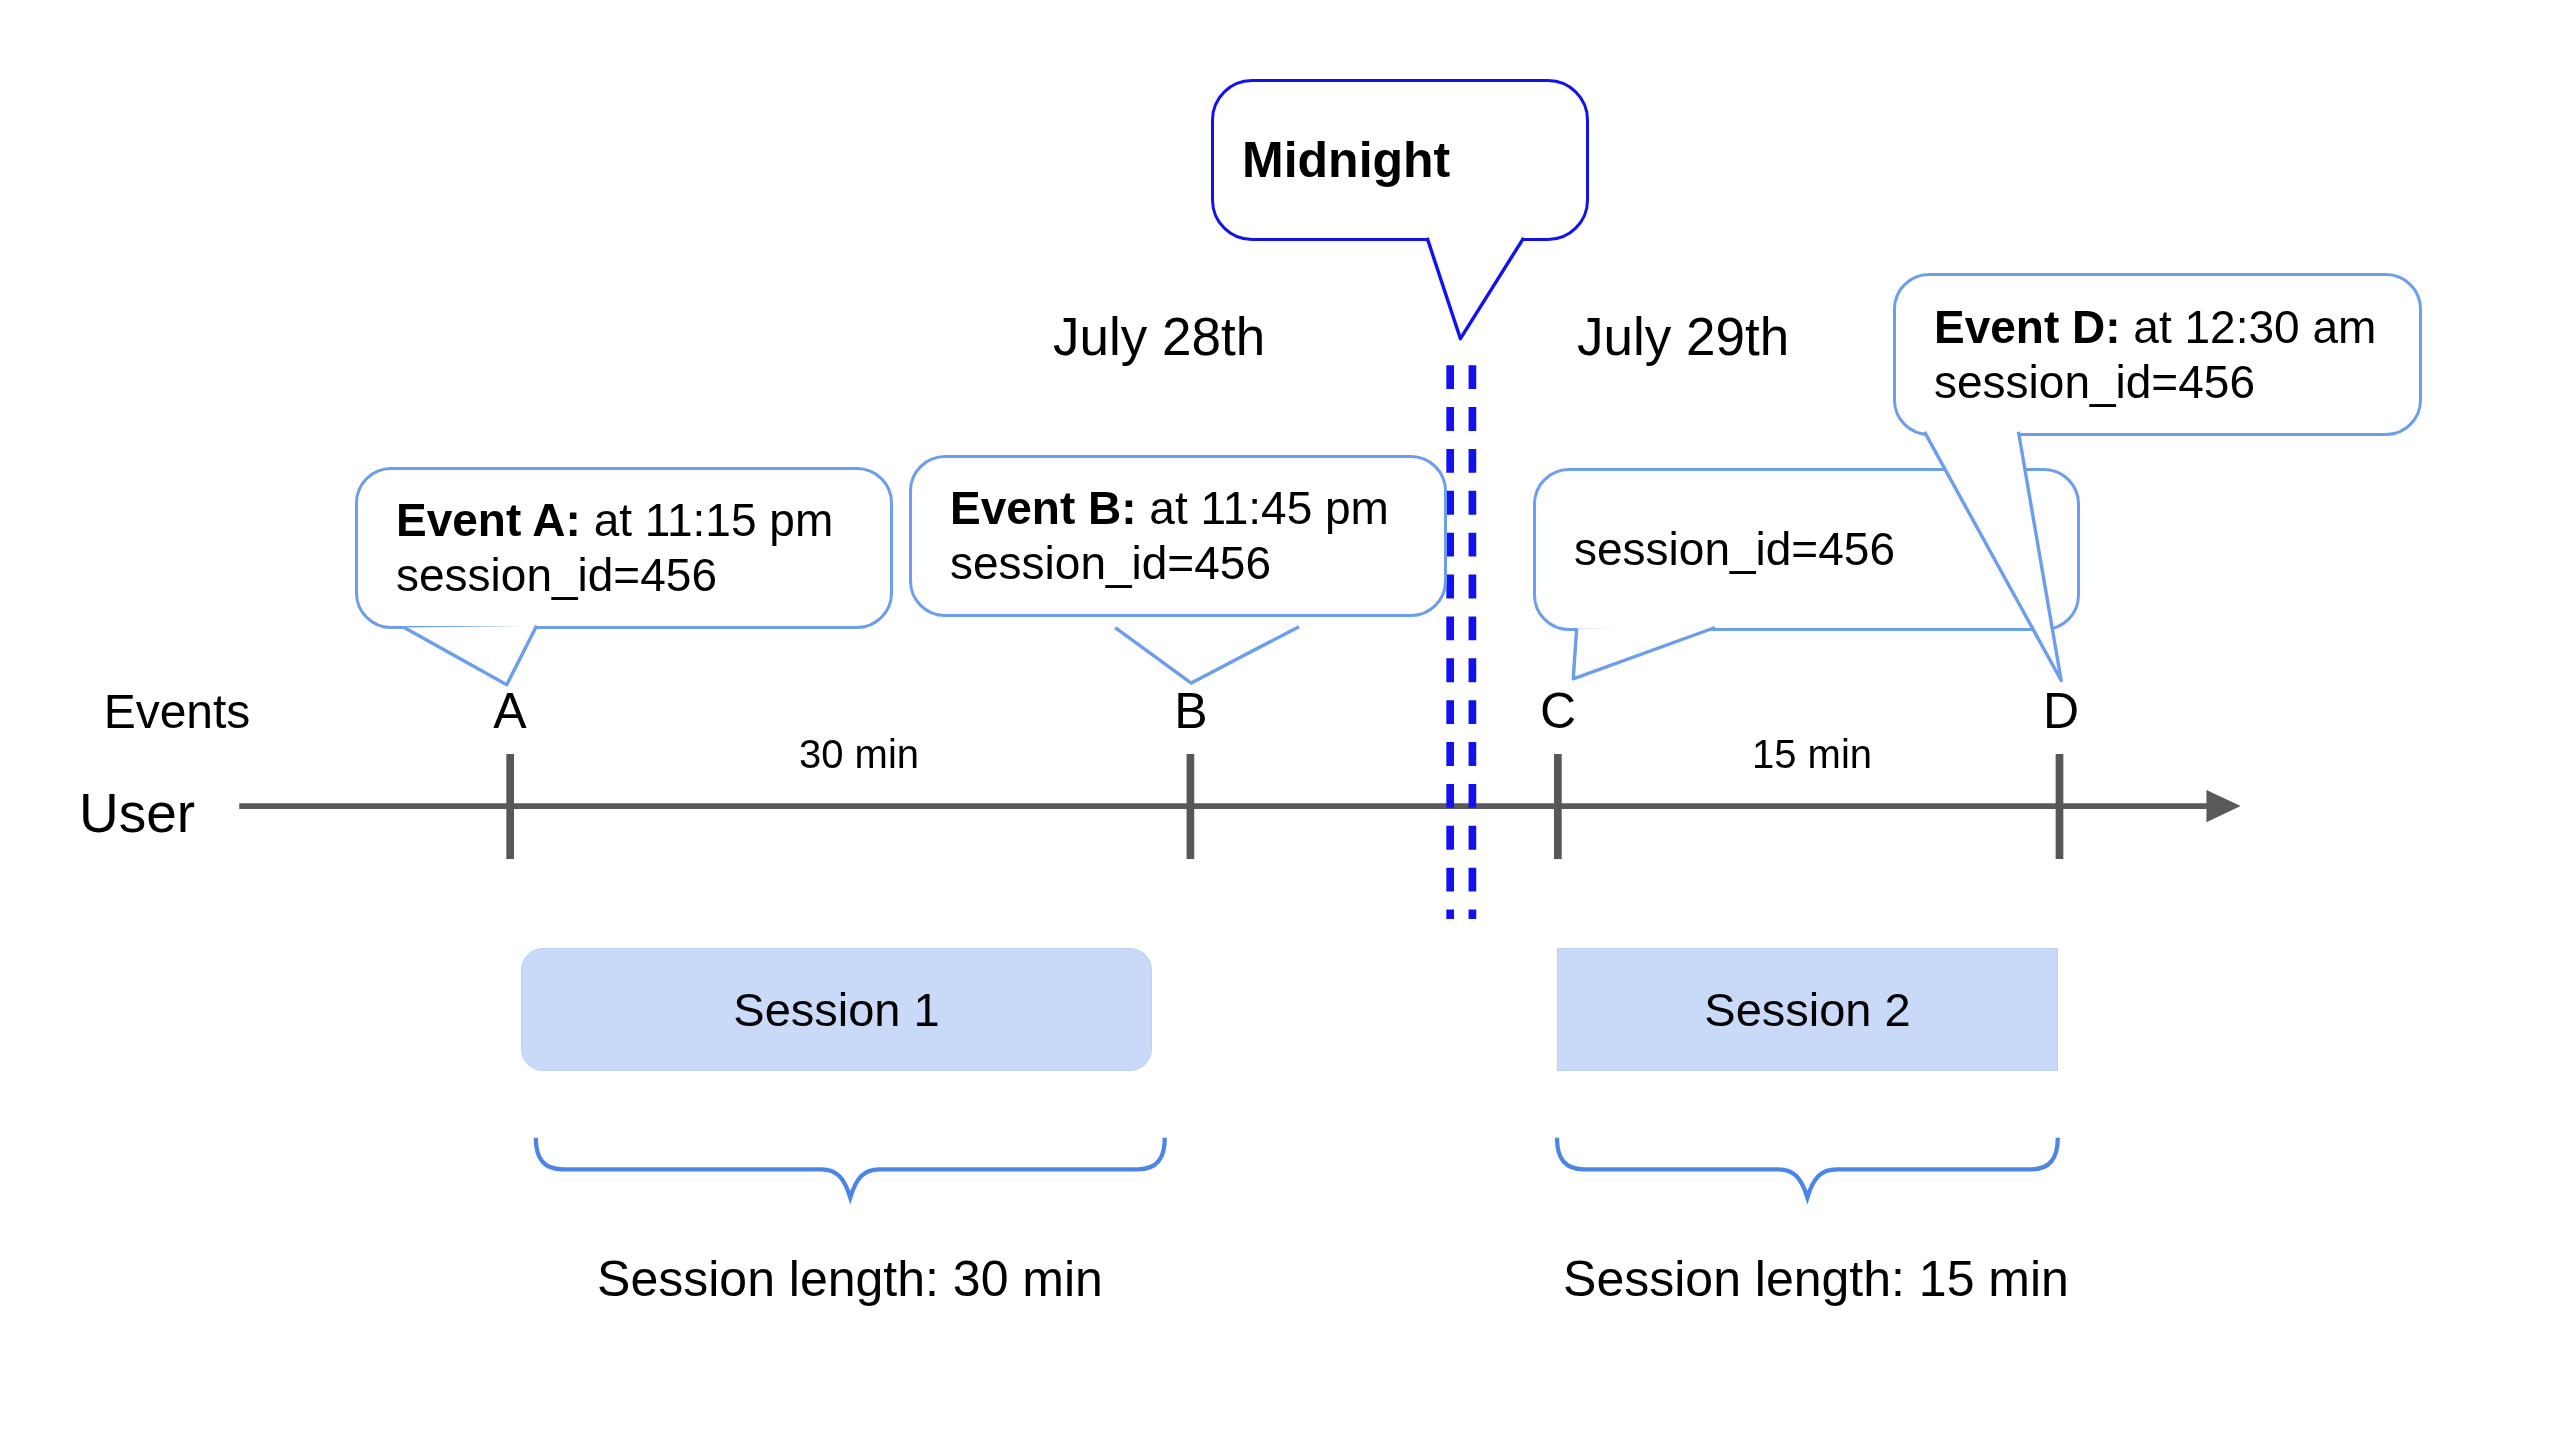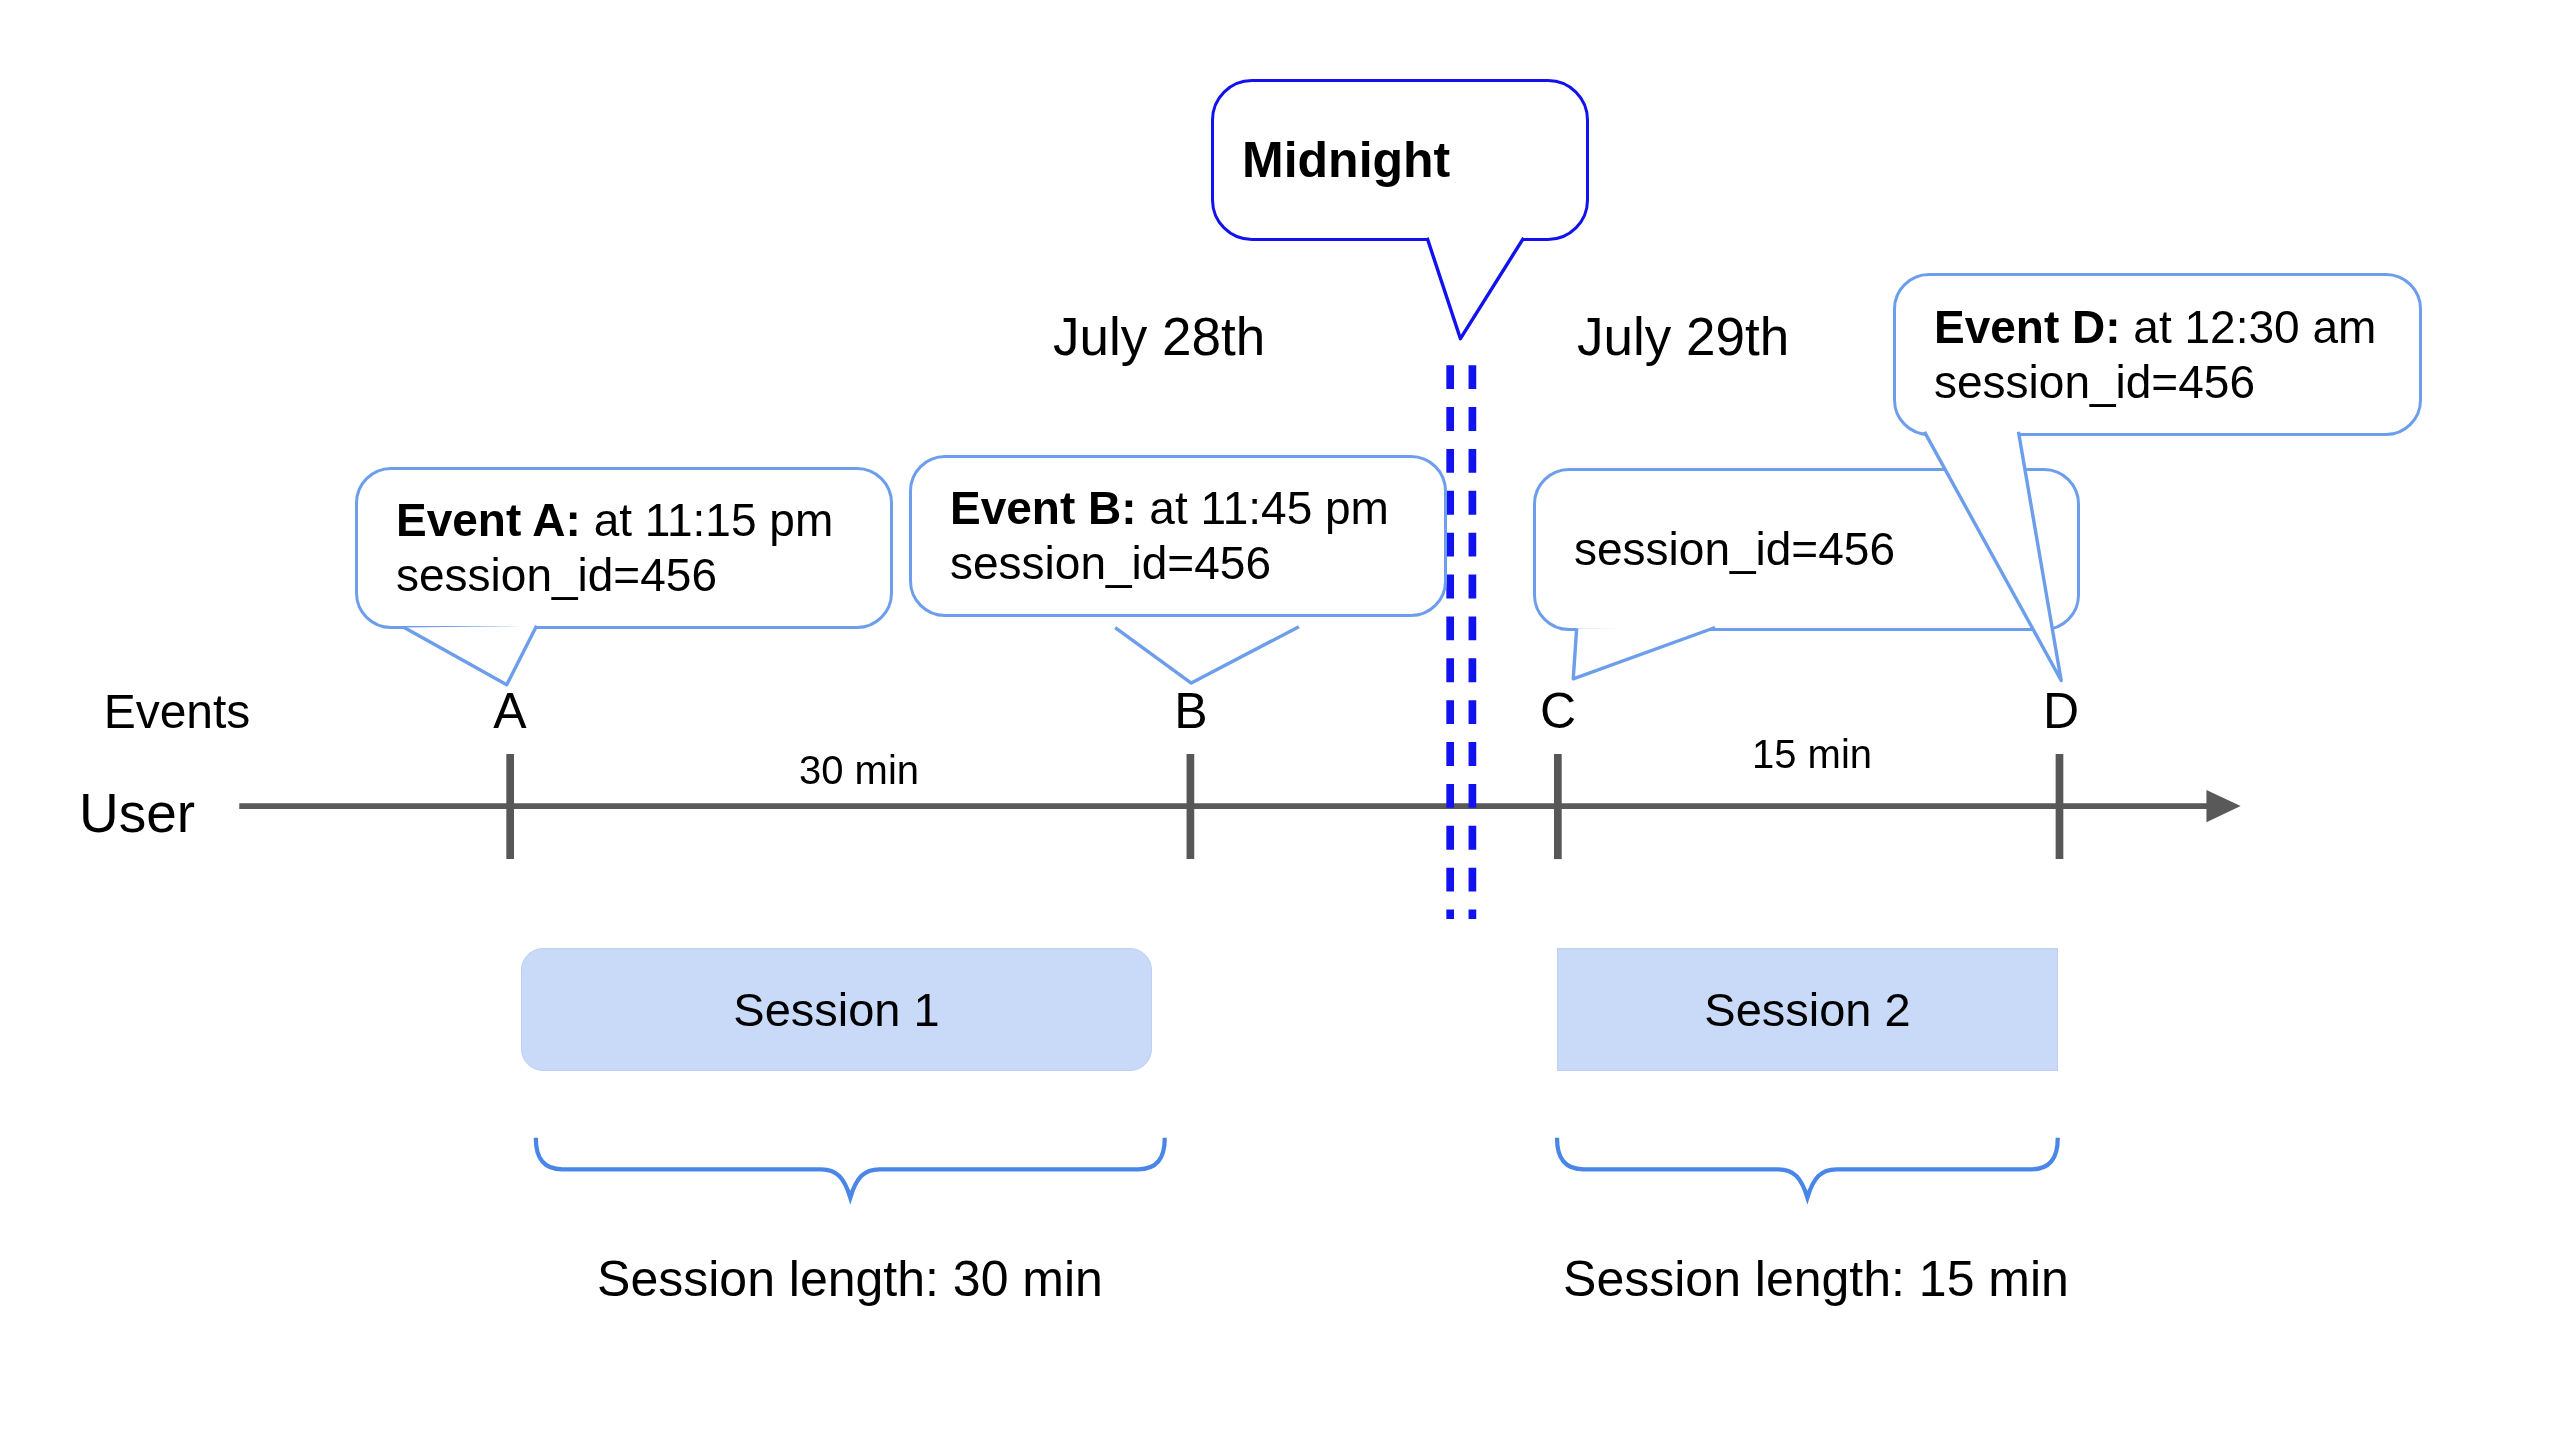--- a/index.html
+++ b/index.html
@@ -106,20 +106,20 @@
   <div class="label date-label" style="left:1541px;">July 29th</div>
 
   <div class="label events-label" style="left:177px;">Events</div>
   <div class="label user-label">User</div>
 
   <div class="label tick-letter" style="left:510px;">A</div>
   <div class="label tick-letter" style="left:1191px;">B</div>
   <div class="label tick-letter" style="left:1558px;">C</div>
   <div class="label tick-letter" style="left:2061px;">D</div>
 
-  <div class="label interval-label" style="left:859px;margin-top:16px;">30 min</div>
+  <div class="label interval-label" style="left:859px;">30 min</div>
   <div class="label interval-label" style="left:1812px;">15 min</div>
 
   <div class="label length-label" style="left:850px;">Session length: 30 min</div>
   <div class="label length-label" style="left:1816px;">Session length: 15 min</div>
 
 </div>
 
 
 </body></html>

